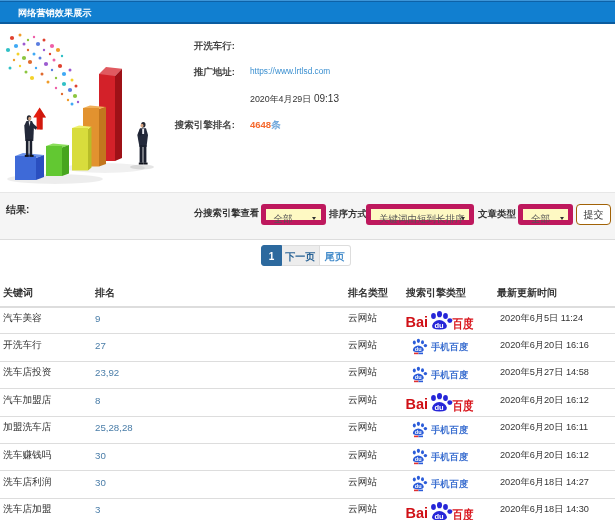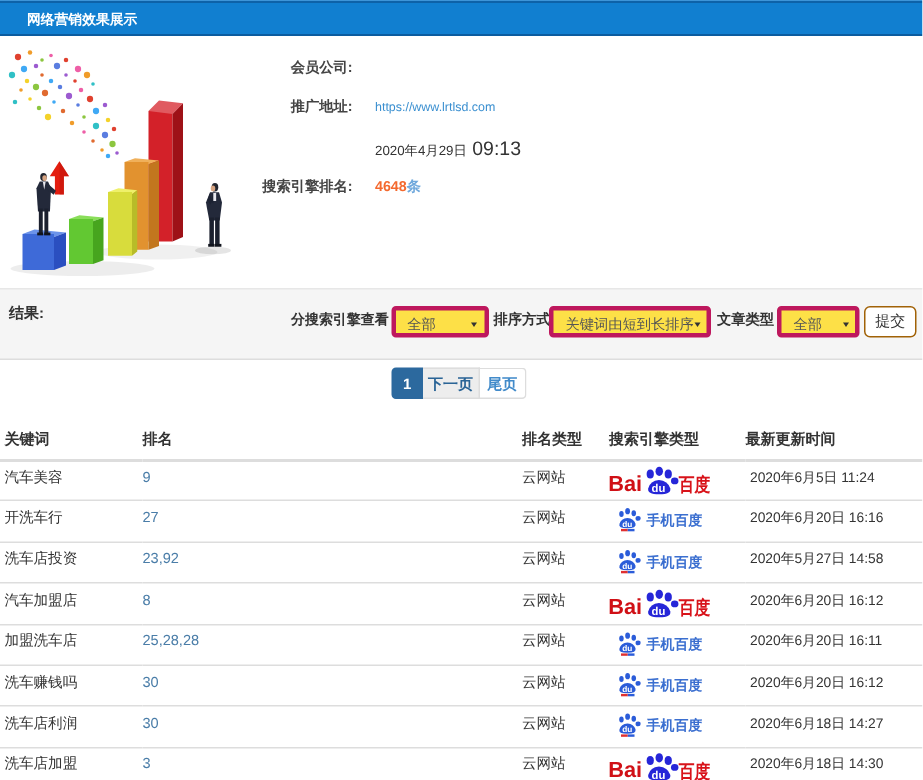--- a/index.html
+++ b/index.html
@@ -10,21 +10,21 @@
 background:linear-gradient(to bottom,#3d95d8 0,#3d95d8 1px,#0d62a8 1px,#0d62a8 2px,#117fd0 2px,#117fd0 22.5px,#0b5c9f 22.5px,#0b5c9f 24px);}
 .hdr span{position:absolute;left:18px;top:5.5px;line-height:15px;color:#fff;font-size:9.2px;font-weight:bold;}
 
 .frow{position:absolute;height:27px;line-height:27px;font-size:10.5px;color:#333;}
 .flabel{position:absolute;width:235px;text-align:right;font-weight:bold;color:#444;font-size:9.5px;}
 .fval{position:absolute;left:250px;white-space:nowrap;font-size:10px;}
 .blue{color:#3a8fd0;}
 
 .band{position:absolute;left:0;top:192px;width:615px;height:48px;background:#f5f5f5;border-top:1px solid #e7e7e7;border-bottom:1px solid #ddd;}
 .blabel{position:absolute;font-size:9.5px;font-weight:bold;color:#333;line-height:33px;top:0;}
-.sel{position:absolute;top:11px;height:21px;background:#fde047;border:3px solid #be185d;border-radius:3px;font-size:9.5px;color:#555;line-height:19px;padding-left:8px;white-space:nowrap;}
+.sel{position:absolute;top:11px;height:21px;background:#fef9c3;border:5px solid #be185d;border-radius:3px;font-size:9.5px;color:#555;line-height:19px;padding-left:8px;white-space:nowrap;}
 .sel .ar{position:absolute;right:4.5px;top:7.5px;width:0;height:0;border-left:2.8px solid transparent;border-right:2.8px solid transparent;border-top:3.6px solid #333;}
 .btn{position:absolute;top:11px;height:21px;background:#fff;border:1px solid #a16207;border-radius:4px;font-size:10px;color:#333;line-height:19px;text-align:center;}
 
 .pag{position:absolute;top:244.5px;height:21.5px;font-size:10px;font-weight:bold;line-height:21.5px;}
 .pg{position:absolute;top:0;height:21.5px;text-align:center;border:1px solid #ddd;}
 .pg1{left:261px;width:21px;background:#2c699e;color:#fff;border-color:#2c699e;border-radius:3px 0 0 3px;}
 .pg2{left:282px;width:37.5px;background:#ededed;color:#2a6496;border-left:none;}
 .pg3{left:319.5px;width:31.5px;background:#fff;color:#428bca;border-left:none;border-radius:0 3px 3px 0;}
 
 table{position:absolute;left:0;top:276px;width:615px;border-collapse:collapse;table-layout:fixed;}
@@ -138,28 +138,28 @@
       <circle cx="70" cy="60" r="2.1" fill="#5a7de0"></circle>
       <circle cx="76" cy="56" r="1.5" fill="#e0412f"></circle>
       <circle cx="68" cy="70" r="1.2" fill="#f09c2a"></circle>
       <circle cx="75" cy="66" r="2.1" fill="#8cc63f"></circle>
       <circle cx="72" cy="74" r="1.5" fill="#3fa9f5"></circle>
       <circle cx="78" cy="72" r="1.2" fill="#9c5bd0"></circle>
     </g>
 </svg>
 
 <div class="frow" style="left:0;top:31.5px;width:615px;">
-    <span class="flabel">会员公司:</span>
+    <span class="flabel">开洗车行:</span>
   </div>
 <div class="frow" style="left:0;top:58px;width:615px;">
     <span class="flabel">推广地址:</span>
     <span class="fval blue" style="font-size:8.3px">https://www.lrtlsd.com</span>
   </div>
 <div class="frow" style="left:0;top:84.5px;width:615px;">
-    <span class="fval" style="font-size:8.9px">2020年4月29日<span style="font-size:13px"> 09:13</span></span>
+    <span class="fval" style="font-size:8.9px">2020年4月29日<span style="font-size:10px"> 09:13</span></span>
   </div>
 <div class="frow" style="left:0;top:111px;width:615px;">
     <span class="flabel">搜索引擎排名:</span>
     <span class="fval"><b style="color:#f4692e;font-size:9.5px">4648</b><b style="color:#6fa8dc;font-size:9.5px">条</b></span>
   </div>
 
 <div class="band">
 <span class="blabel" style="left:6px;font-size:10px;">结果:</span>
 <span class="blabel" style="left:194px;font-size:9.3px;top:4px;">分搜索引擎查看</span>
 <span class="sel" style="left:260.5px;width:65px;">全部<i class="ar"></i></span>

